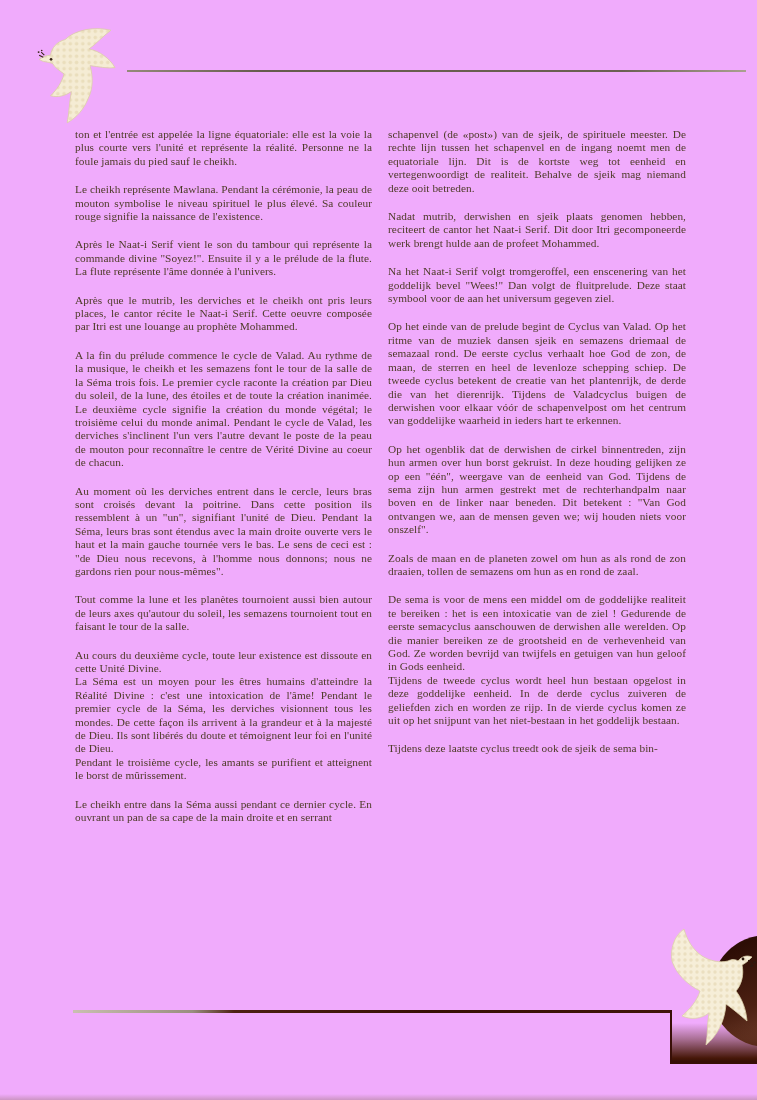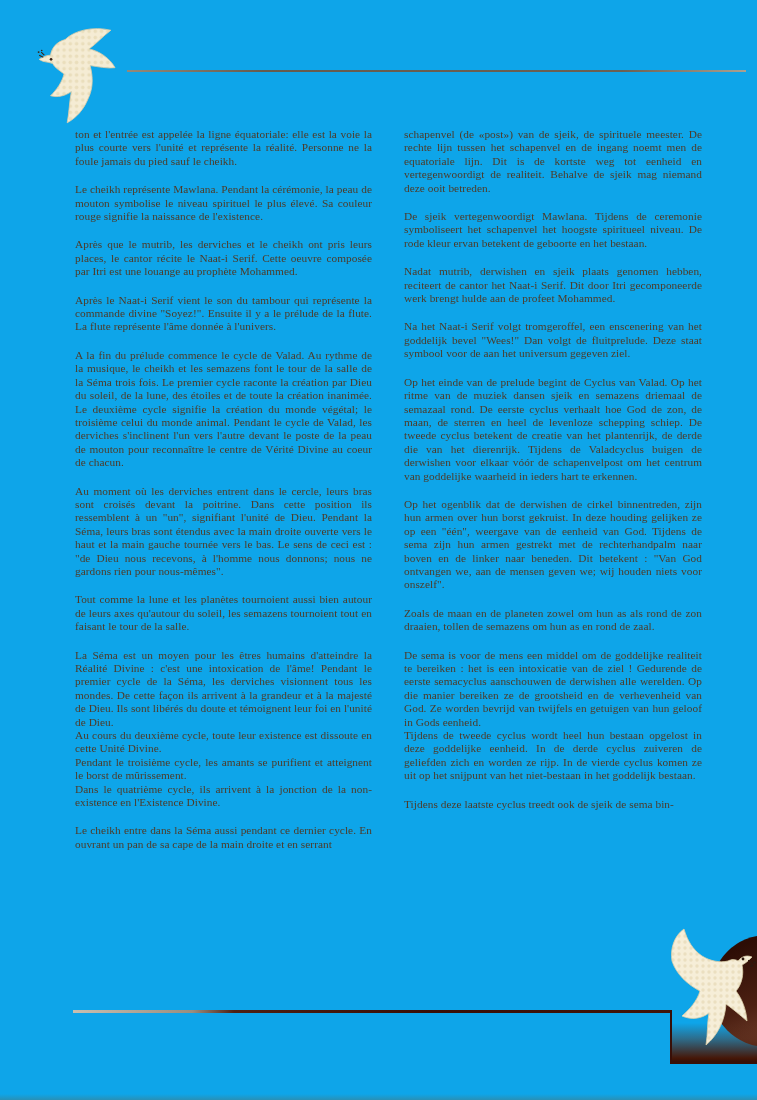--- a/index.html
+++ b/index.html
@@ -10,21 +10,21 @@
     width: 757px;
     height: 1100px;
     background: #f9edca;
     overflow: hidden;
     font-family: "Liberation Serif", "DejaVu Serif", serif;
   }
   .page {
     position: relative;
     width: 757px;
     height: 1100px;
-    background: #0ea5e9;
+    background: #f0abfc;
   }
   .top-bird {
     position: absolute;
     left: 36px;
     top: 28px;
     width: 104px;
     height: 96px;
   }
   .rule-top {
     position: absolute;
@@ -33,21 +33,21 @@
     width: 619px;
     height: 2px;
     background: linear-gradient(to right, #948979, #665b4d 22%, #6b6052 80%, #aaa090);
   }
   .column {
     position: absolute;
     top: 128px;
     color: #4e3b28;
   }
   .column.left  { left: 75px;  width: 297px; }
-  .column.right { left: 404px; width: 298px; }
+  .column.right { left: 388px; width: 298px; }
   .para-group {
     margin: 0 0 15px 0;
   }
   .para {
     font-size: 11.3px;
     line-height: 13.4px;
     text-align: justify;
     letter-spacing: 0.05px;
   }
   .rule-bottom {
@@ -141,50 +141,46 @@
   <div class="rule-top"></div>
 
   <div class="column left">
       <div class="para-group">
         <div class="para">ton et l'entrée est appelée la ligne équatoriale: elle est la voie la plus courte vers l'unité et représente la réalité. Personne ne la foule jamais du pied sauf le cheikh.</div>
       </div>
       <div class="para-group">
         <div class="para">Le cheikh représente Mawlana. Pendant la cérémonie, la peau de mouton symbolise le niveau spirituel le plus élevé. Sa couleur rouge signifie la naissance de l'existence.</div>
       </div>
       <div class="para-group">
+        <div class="para">Après le Naat-i Serif vient le son du tambour qui représente la commande divine "Soyez!". Ensuite il y a le prélude de la flute. La flute représente l'âme donnée à l'univers.</div>
+      </div>
+      <div class="para-group">
         <div class="para">Après que le mutrib, les derviches et le cheikh ont pris leurs places, le cantor récite le Naat-i Serif. Cette oeuvre composée par Itri est une louange au prophète Mohammed.</div>
       </div>
       <div class="para-group">
-        <div class="para">Après le Naat-i Serif vient le son du tambour qui représente la commande divine "Soyez!". Ensuite il y a le prélude de la flute. La flute représente l'âme donnée à l'univers.</div>
-      </div>
-      <div class="para-group">
         <div class="para">A la fin du prélude commence le cycle de Valad. Au rythme de la musique, le cheikh et les semazens font le tour de la salle de la Séma trois fois. Le premier cycle raconte la création par Dieu du soleil, de la lune, des étoiles et de toute la création inanimée. Le deuxième cycle signifie la création du monde végétal; le troisième celui du monde animal. Pendant le cycle de Valad, les derviches s'inclinent l'un vers l'autre devant le poste de la peau de mouton pour reconnaître le centre de Vérité Divine au coeur de chacun.</div>
       </div>
       <div class="para-group">
         <div class="para">Au moment où les derviches entrent dans le cercle, leurs bras sont croisés devant la poitrine. Dans cette position ils ressemblent à un "un", signifiant l'unité de Dieu. Pendant la Séma, leurs bras sont étendus avec la main droite ouverte vers le haut et la main gauche tournée vers le bas. Le sens de ceci est : "de Dieu nous recevons, à l'homme nous donnons; nous ne gardons rien pour nous-mêmes".</div>
       </div>
       <div class="para-group">
         <div class="para">Tout comme la lune et les planètes tournoient aussi bien autour de leurs axes qu'autour du soleil, les semazens tournoient tout en faisant le tour de la salle.</div>
       </div>
       <div class="para-group">
+        <div class="para">Au cours du deuxième cycle, toute leur existence est dissoute en cette Unité Divine.</div>
         <div class="para">La Séma est un moyen pour les êtres humains d'atteindre la Réalité Divine : c'est une intoxication de l'âme! Pendant le premier cycle de la Séma, les derviches visionnent tous les mondes. De cette façon ils arrivent à la grandeur et à la majesté de Dieu. Ils sont libérés du doute et témoignent leur foi en l'unité de Dieu.</div>
-        <div class="para">Au cours du deuxième cycle, toute leur existence est dissoute en cette Unité Divine.</div>
         <div class="para">Pendant le troisième cycle, les amants se purifient et atteignent le borst de mûrissement.</div>
-        <div class="para">Dans le quatrième cycle, ils arrivent à la jonction de la non-existence en l'Existence Divine.</div>
       </div>
       <div class="para-group">
         <div class="para">Le cheikh entre dans la Séma aussi pendant ce dernier cycle. En ouvrant un pan de sa cape de la main droite et en serrant</div>
       </div>
     </div>
   <div class="column right">
       <div class="para-group">
         <div class="para">schapenvel (de «post») van de sjeik, de spirituele meester. De rechte lijn tussen het schapenvel en de ingang noemt men de equatoriale lijn. Dit is de kortste weg tot eenheid en vertegenwoordigt de realiteit. Behalve de sjeik mag niemand deze ooit betreden.</div>
-      </div>
-      <div class="para-group">
-        <div class="para">De sjeik vertegenwoordigt Mawlana. Tijdens de ceremonie symboliseert het schapenvel het hoogste spiritueel niveau. De rode kleur ervan betekent de geboorte en het bestaan.</div>
       </div>
       <div class="para-group">
         <div class="para">Nadat mutrib, derwishen en sjeik plaats genomen hebben, reciteert de cantor het Naat-i Serif. Dit door Itri gecomponeerde werk brengt hulde aan de profeet Mohammed.</div>
       </div>
       <div class="para-group">
         <div class="para">Na het Naat-i Serif volgt tromgeroffel, een enscenering van het goddelijk bevel "Wees!" Dan volgt de fluitprelude. Deze staat symbool voor de aan het universum gegeven ziel.</div>
       </div>
       <div class="para-group">
         <div class="para">Op het einde van de prelude begint de Cyclus van Valad. Op het ritme van de muziek dansen sjeik en semazens driemaal de semazaal rond. De eerste cyclus verhaalt hoe God de zon, de maan, de sterren en heel de levenloze schepping schiep. De tweede cyclus betekent de creatie van het plantenrijk, de derde die van het dierenrijk. Tijdens de Valadcyclus buigen de derwishen voor elkaar vóór de schapenvelpost om het centrum van goddelijke waarheid in ieders hart te erkennen.</div>
       </div>

